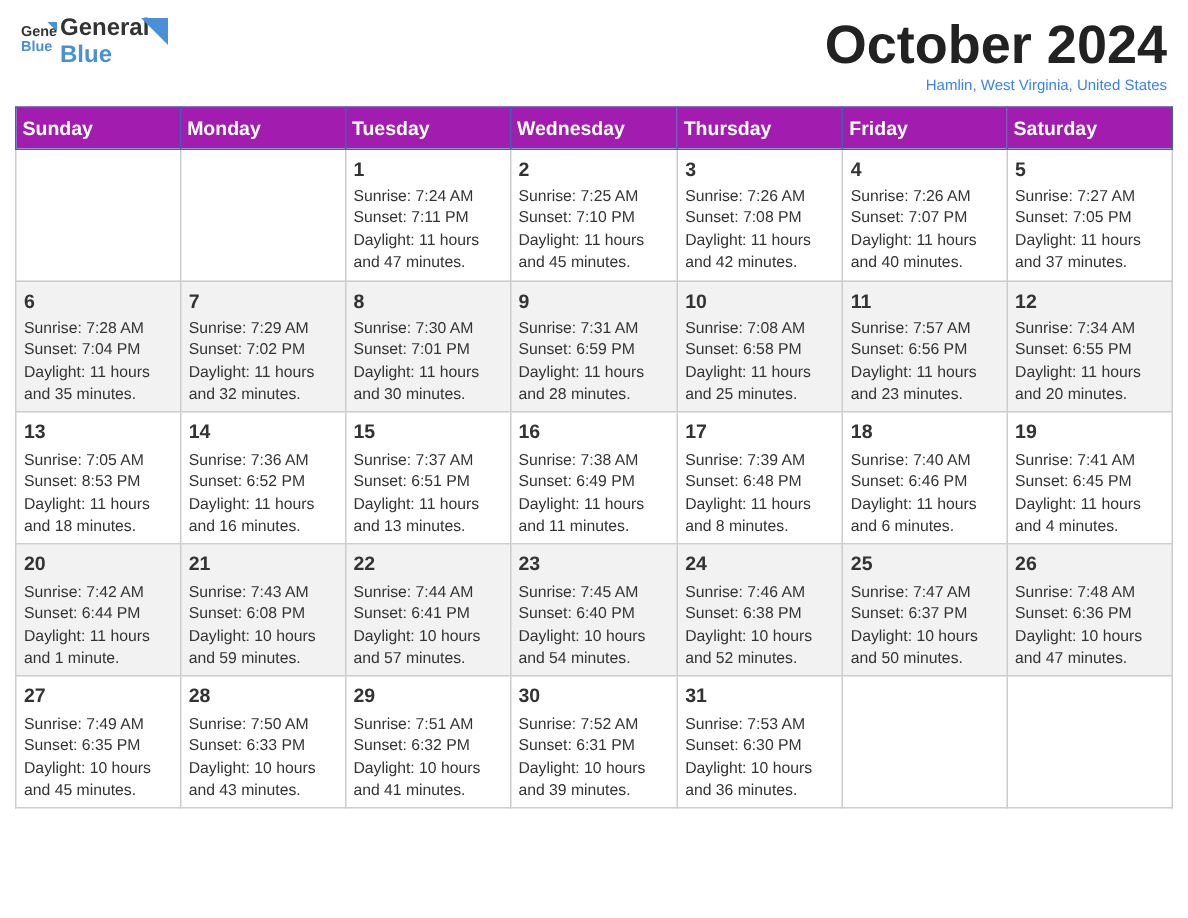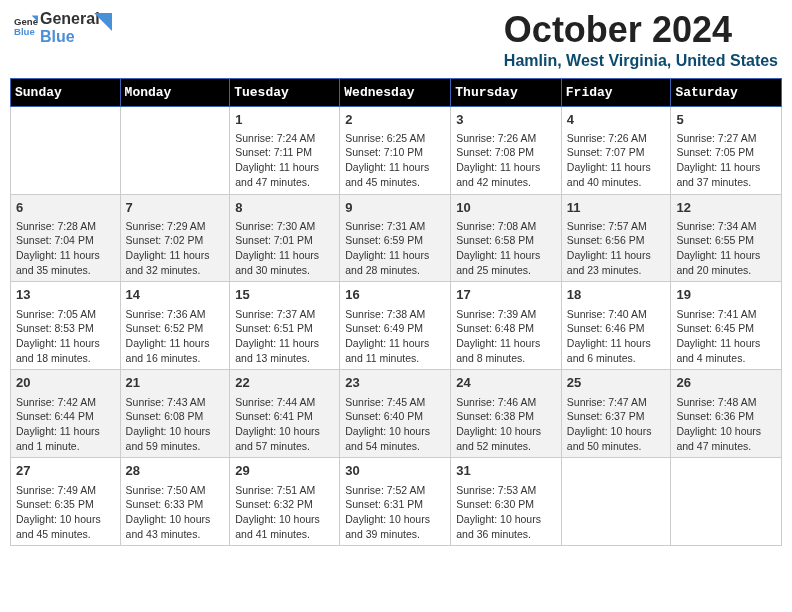--- a/index.html
+++ b/index.html
@@ -20,48 +20,46 @@
     .logo {
       display: flex;
       align-items: center;
       gap: 2px;
     }
     .logo-icon {
       width: 24px;
       height: 24px;
     }
     .title-block {
-      text-align: left;
+      text-align: right;
     }
     .month-title {
       font-size: 36px;
       font-weight: bold;
       color: #222;
       line-height: 1.1;
     }
     .location {
-      font-size: 16px;
-      color: #0c4a6e;
+      font-size: 10px;
+      color: #3b82f6;
       margin-top: 2px;
-      font-weight: bold;
     }
     .calendar {
       width: 100%;
       border-collapse: collapse;
       border: 1px solid #ccc;
     }
     .calendar th {
-      background-color: #000000;
+      background-color: #a21caf;
       color: #fff;
       font-size: 13px;
       font-weight: bold;
       padding: 6px 4px;
       text-align: left;
       border: 1px solid #3a62b0;
-      font-family: Liberation Mono, monospace;
     }
     .calendar td {
       vertical-align: top;
       border: 1px solid #ccc;
       padding: 4px 5px;
       width: 113px;
       min-height: 80px;
       background: #fff;
       font-size: 10.5px;
       color: #333;
@@ -117,21 +115,21 @@
       <th>Thursday</th>
       <th>Friday</th>
       <th>Saturday</th>
     </tr>
   </thead>
   <tbody id="calendar-body">
   <tr>
         <td>&nbsp;</td>
         <td>&nbsp;</td>
         <td><span class="day-num">1</span><span>Sunrise: 7:24 AM</span><br><span>Sunset: 7:11 PM</span><br><span>Daylight: 11 hours and 47 minutes.</span></td>
-        <td><span class="day-num">2</span><span>Sunrise: 6:25 AM</span><br><span>Sunset: 7:10 PM</span><br><span>Daylight: 11 hours and 45 minutes.</span></td>
+        <td><span class="day-num">2</span><span>Sunrise: 7:25 AM</span><br><span>Sunset: 7:10 PM</span><br><span>Daylight: 11 hours and 45 minutes.</span></td>
         <td><span class="day-num">3</span><span>Sunrise: 7:26 AM</span><br><span>Sunset: 7:08 PM</span><br><span>Daylight: 11 hours and 42 minutes.</span></td>
         <td><span class="day-num">4</span><span>Sunrise: 7:26 AM</span><br><span>Sunset: 7:07 PM</span><br><span>Daylight: 11 hours and 40 minutes.</span></td>
         <td><span class="day-num">5</span><span>Sunrise: 7:27 AM</span><br><span>Sunset: 7:05 PM</span><br><span>Daylight: 11 hours and 37 minutes.</span></td>
       </tr>
       <tr>
         <td><span class="day-num">6</span><span>Sunrise: 7:28 AM</span><br><span>Sunset: 7:04 PM</span><br><span>Daylight: 11 hours and 35 minutes.</span></td>
         <td><span class="day-num">7</span><span>Sunrise: 7:29 AM</span><br><span>Sunset: 7:02 PM</span><br><span>Daylight: 11 hours and 32 minutes.</span></td>
         <td><span class="day-num">8</span><span>Sunrise: 7:30 AM</span><br><span>Sunset: 7:01 PM</span><br><span>Daylight: 11 hours and 30 minutes.</span></td>
         <td><span class="day-num">9</span><span>Sunrise: 7:31 AM</span><br><span>Sunset: 6:59 PM</span><br><span>Daylight: 11 hours and 28 minutes.</span></td>
         <td><span class="day-num">10</span><span>Sunrise: 7:08 AM</span><br><span>Sunset: 6:58 PM</span><br><span>Daylight: 11 hours and 25 minutes.</span></td>

